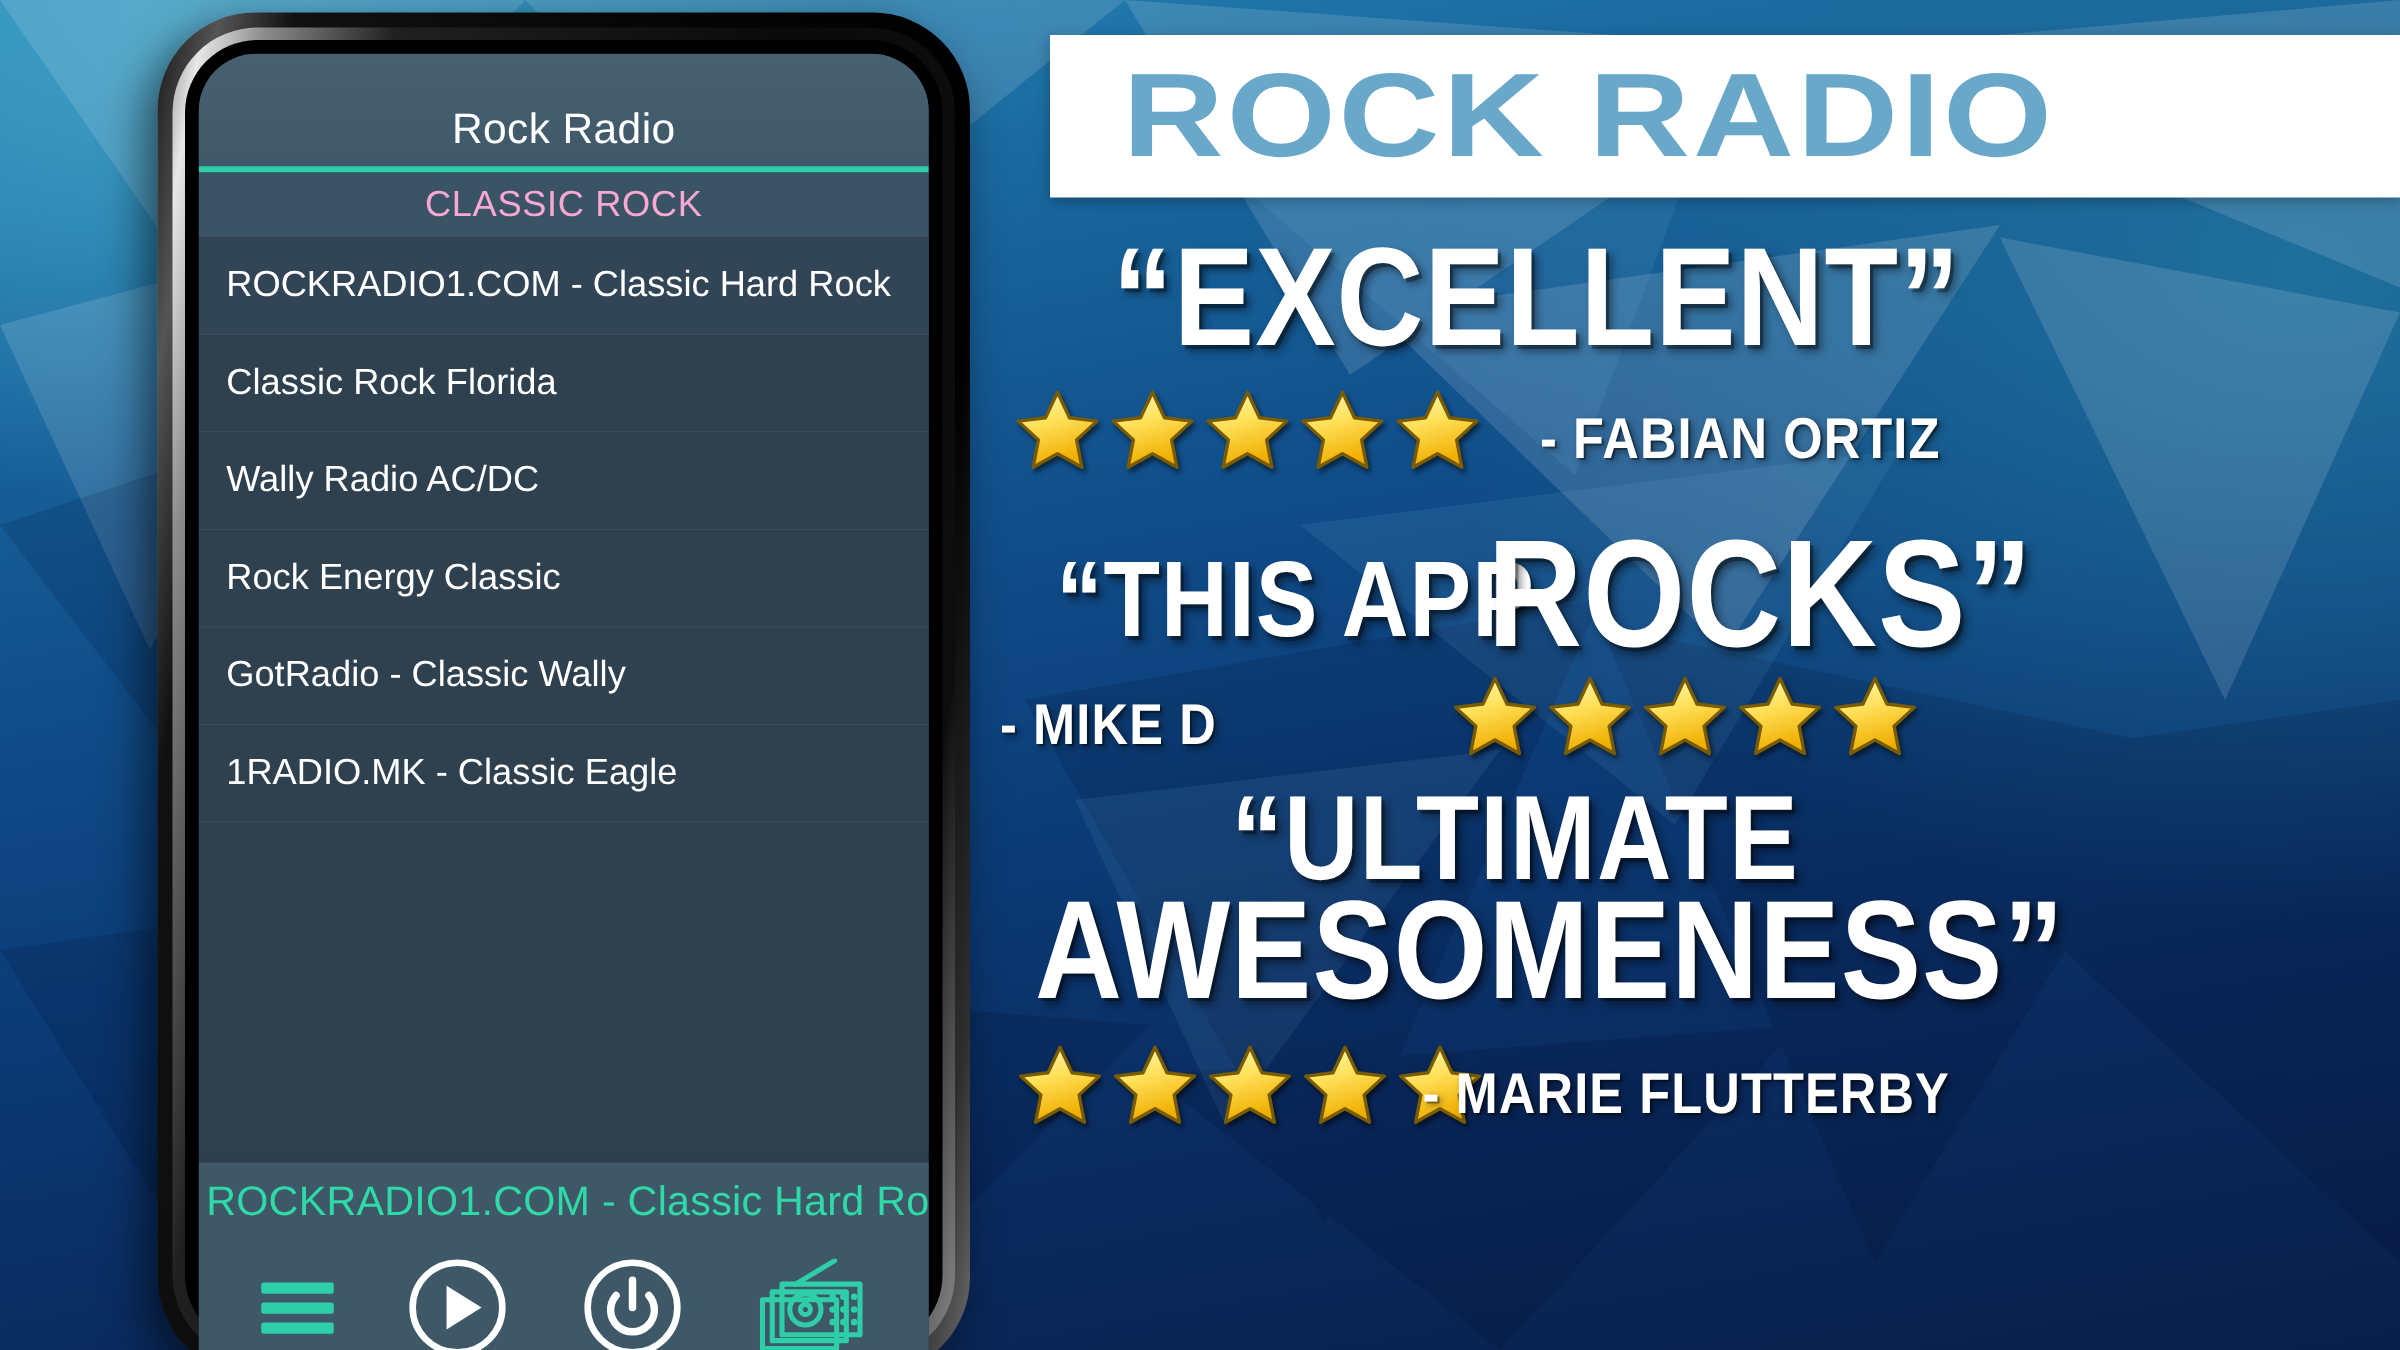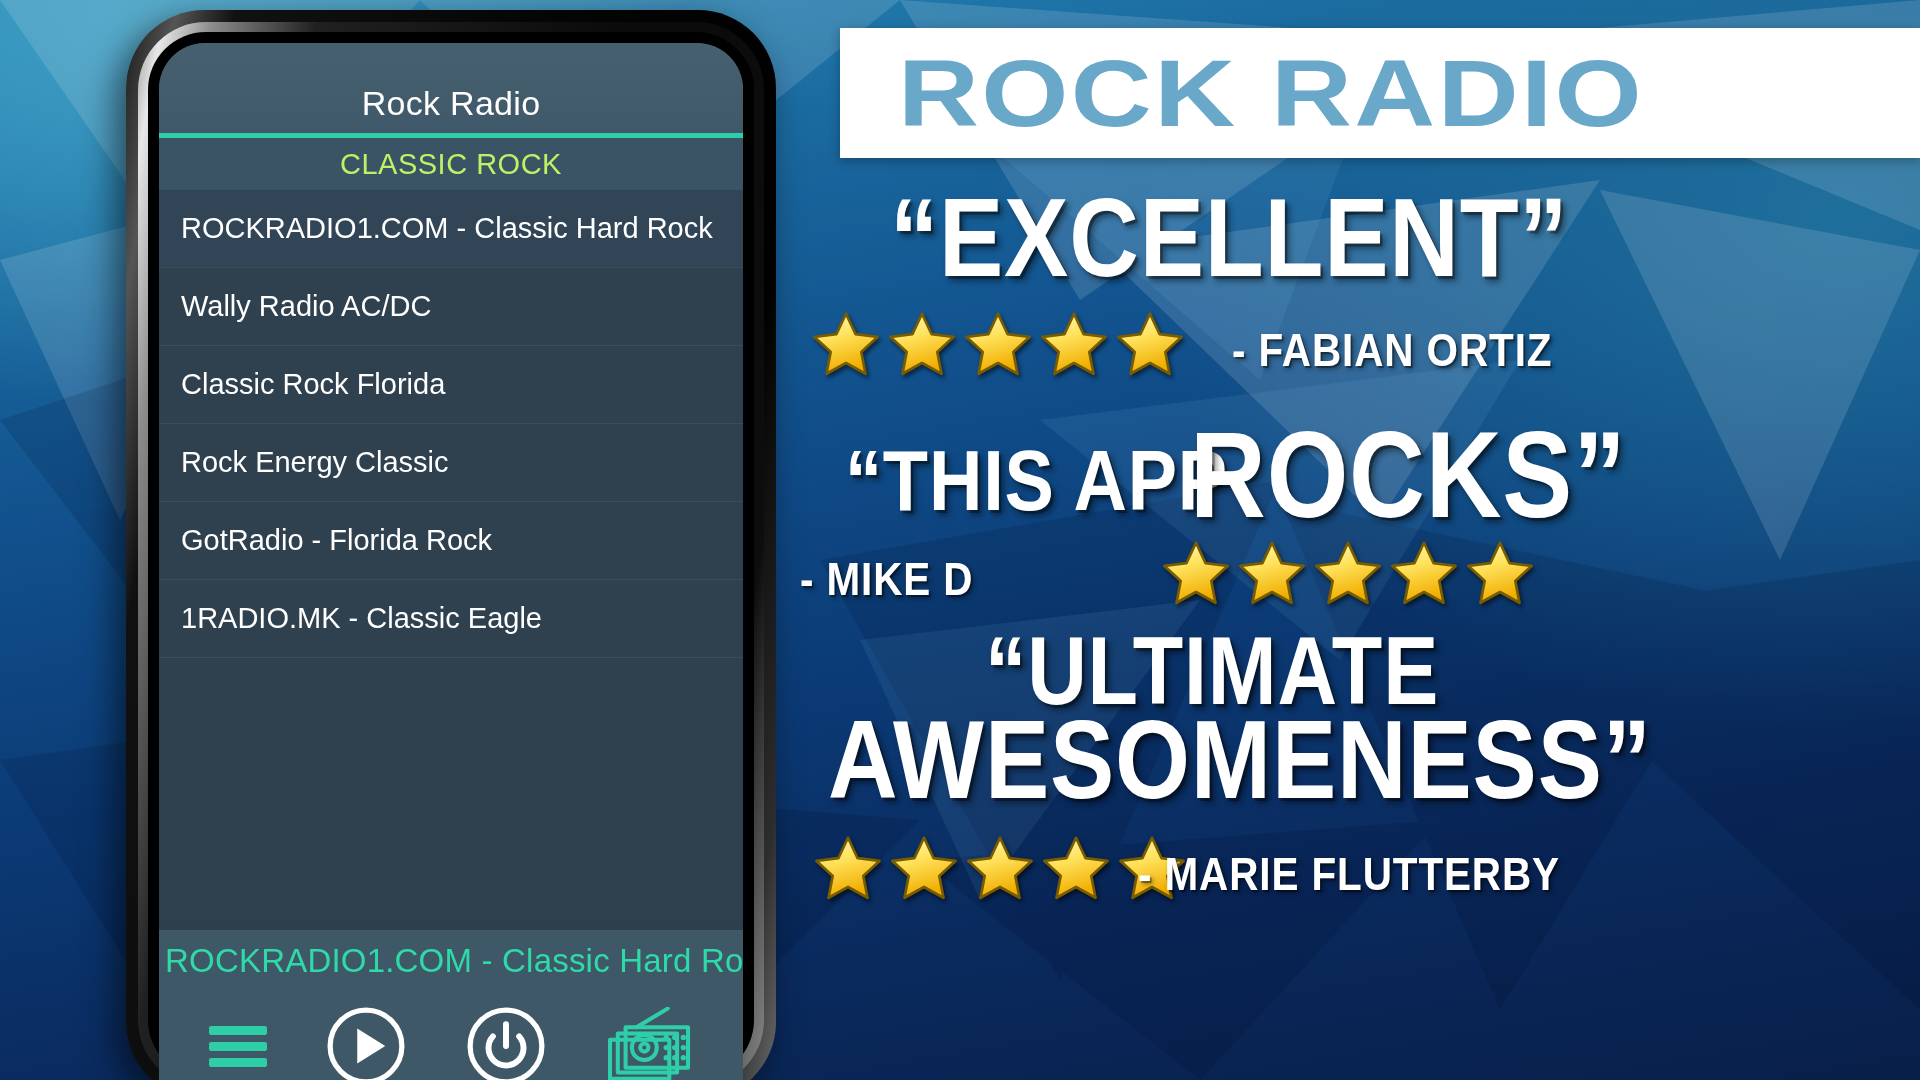--- a/index.html
+++ b/index.html
@@ -128,21 +128,21 @@
     padding-bottom:10px;
   }
   #app-title { color:#fff; font-size:34px; font-weight:normal; letter-spacing:.3px; }
   #accent-rule { height:5px; background:#2ecfa8; }
 
   #category-bar {
     height:52px;
     background:#3b5465;
     display:flex; align-items:center; justify-content:center;
   }
-  #category-label { color:#bef264; font-size:29px; letter-spacing:.5px; }
+  #category-label { color:#f9a8d4; font-size:29px; letter-spacing:.5px; }
 
   #station-list {
     position:absolute; left:0; right:0; top:147px; bottom:180px;
     background:#2f404e;
     overflow:hidden;
   }
   .station-row {
     height:78px;
     display:flex; align-items:center;
     padding-left:22px;
@@ -306,30 +306,30 @@
 
     <div id="category-bar">
       <div id="category-label">CLASSIC ROCK</div>
     </div>
 
     <div id="station-list">
       <div class="station-row selected">
         <span>ROCKRADIO1.COM - Classic Hard Rock</span>
       </div>
       <div class="station-row">
+        <span>Classic Rock Florida</span>
+      </div>
+      <div class="station-row">
         <span>Wally Radio AC/DC</span>
       </div>
       <div class="station-row">
-        <span>Classic Rock Florida</span>
-      </div>
-      <div class="station-row">
         <span>Rock Energy Classic</span>
       </div>
       <div class="station-row">
-        <span>GotRadio - Florida Rock</span>
+        <span>GotRadio - Classic Wally</span>
       </div>
       <div class="station-row">
         <span>1RADIO.MK - Classic Eagle</span>
       </div>
     </div>
 
     <div id="now-playing">
       <div id="now-playing-text">ROCKRADIO1.COM - Classic Hard Rock</div>
     </div>
 

